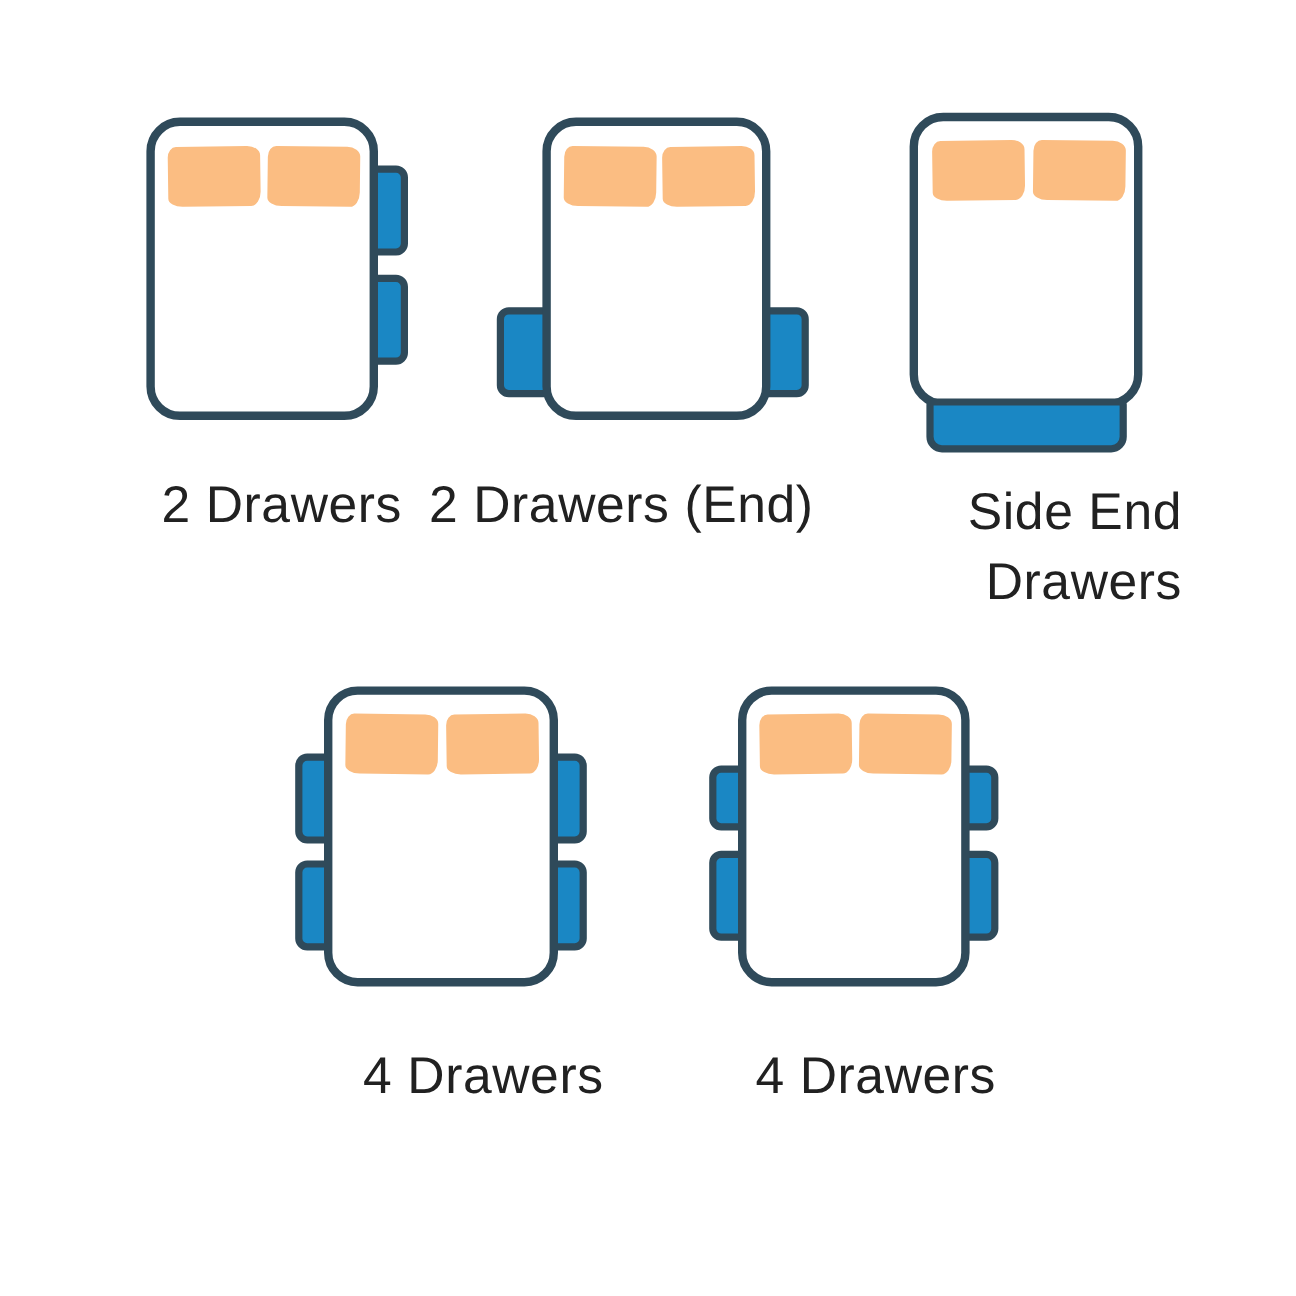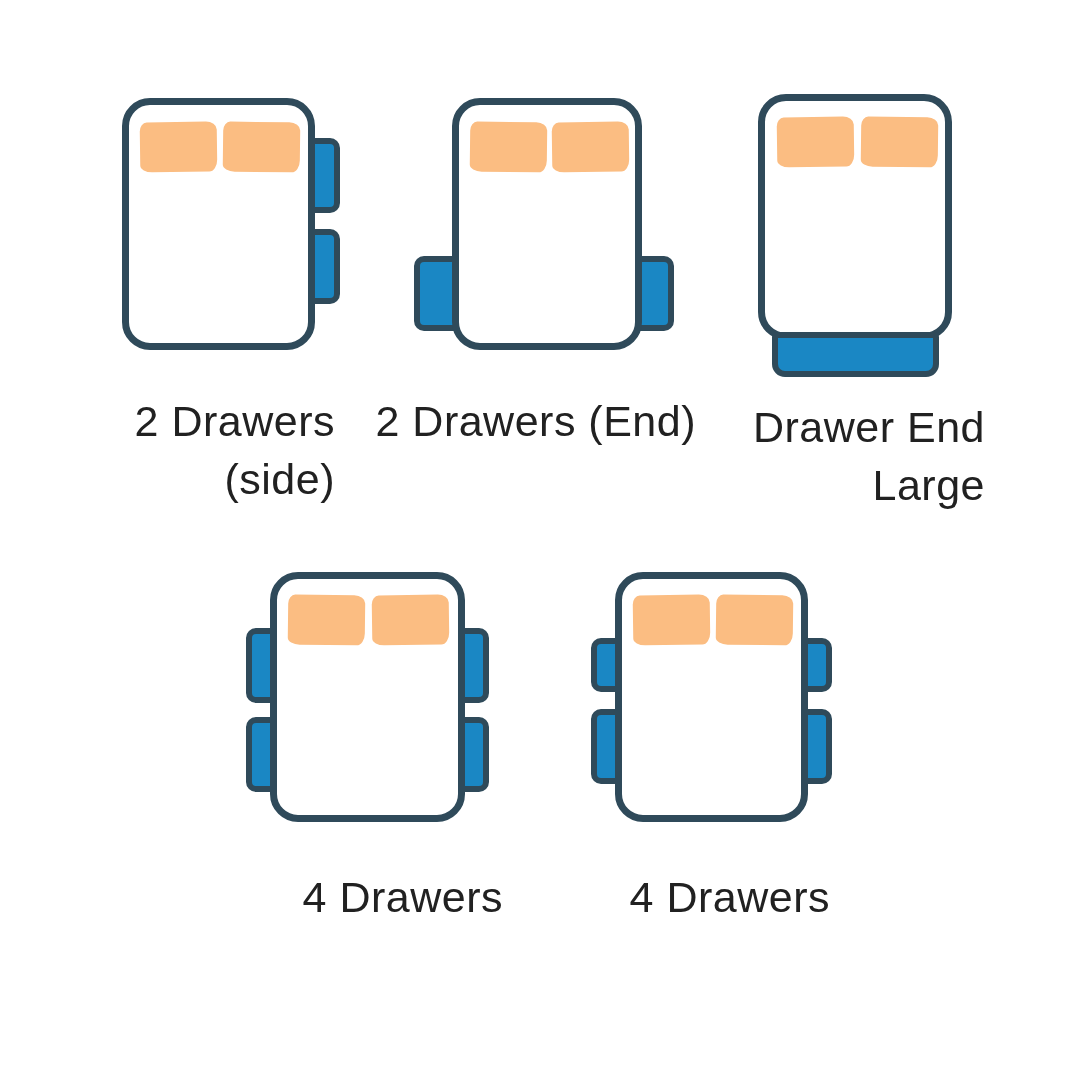--- a/index.html
+++ b/index.html
@@ -62,41 +62,40 @@
 <div class="canvas">
 
   <div class="drawer" style="left:298px;top:138px;width:42px;height:75px;"></div>
   <div class="drawer" style="left:298px;top:229px;width:42px;height:75px;"></div>
   <div class="bed" style="left:122px;top:98px;width:193px;height:252px;">
     <div class="pillow tilt-a" style="left:11px;top:17px;"></div>
     <div class="pillow tilt-b" style="left:94px;top:17px;"></div>
   </div>
   <div class="figure-label" style="left:75px;top:392px;width:260px;">
     <div>2 Drawers</div>
-    <div>(side)</div>
   </div>
 
   <div class="drawer" style="left:414px;top:256px;width:52px;height:75px;"></div>
   <div class="drawer" style="left:626px;top:256px;width:48px;height:75px;"></div>
   <div class="bed" style="left:452px;top:98px;width:190px;height:252px;">
     <div class="pillow tilt-b" style="left:11px;top:17px;"></div>
     <div class="pillow tilt-a" style="left:93px;top:17px;"></div>
   </div>
-  <div class="figure-label" style="left:372px;top:392px;width:324px;">
+  <div class="figure-label" style="left:354px;top:392px;width:324px;">
     <div>2 Drawers (End)</div>
   </div>
 
   <div class="bed" style="left:758px;top:94px;width:194px;height:246px;">
     <div class="pillow tilt-a" style="left:12px;top:16px;"></div>
     <div class="pillow tilt-b" style="left:96px;top:16px;"></div>
   </div>
   <div class="drawer end" style="left:772px;top:332px;width:167px;height:45px;"></div>
   <div class="figure-label" style="left:745px;top:398px;width:240px;">
-    <div>Drawer End</div>
-    <div>Large</div>
+    <div>Side End</div>
+    <div>Drawers</div>
   </div>
 
   <div class="drawer" style="left:246px;top:628px;width:42px;height:75px;"></div>
   <div class="drawer" style="left:246px;top:717px;width:42px;height:75px;"></div>
   <div class="drawer" style="left:447px;top:628px;width:42px;height:75px;"></div>
   <div class="drawer" style="left:447px;top:717px;width:42px;height:75px;"></div>
   <div class="bed" style="left:270px;top:572px;width:195px;height:250px;">
     <div class="pillow tilt-b" style="left:11px;top:16px;"></div>
     <div class="pillow tilt-a" style="left:95px;top:16px;"></div>
   </div>

